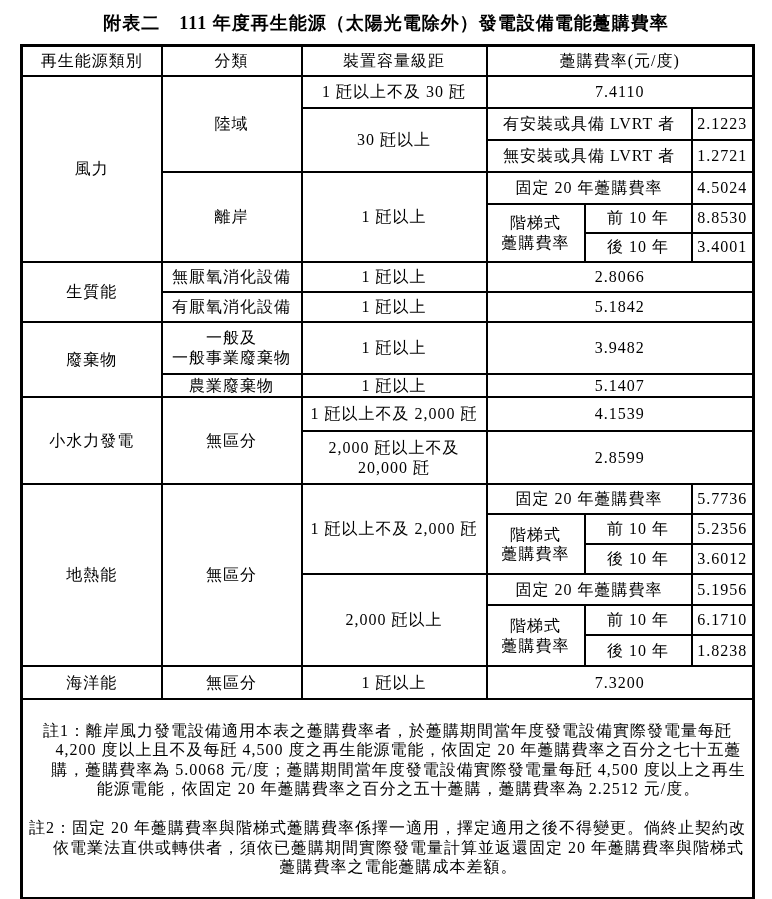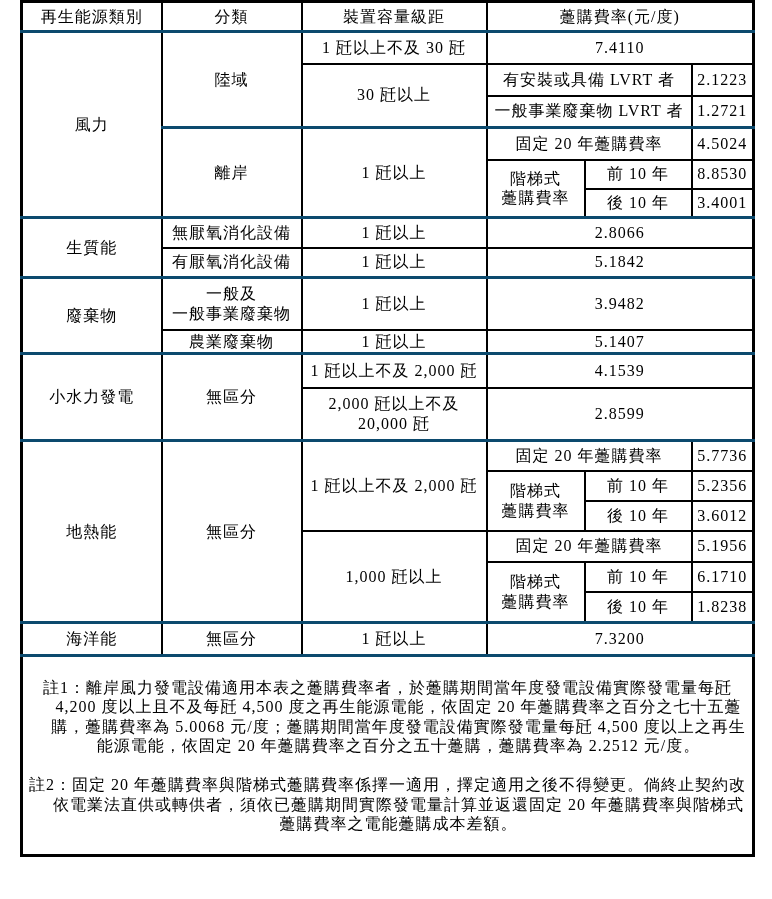--- a/index.html
+++ b/index.html
@@ -14,33 +14,34 @@
   }
   table.tariff{
     border-collapse:collapse;table-layout:fixed;
     margin-left:20px;width:732px;border:3px solid #000;
   }
   table.tariff td{
     border:2px solid #000;text-align:center;vertical-align:middle;
     font-size:16px;line-height:1.22;letter-spacing:1px;
     padding:1px 2px;white-space:pre-line;overflow:hidden;
   }
-  tr.thick td{border-top:3px solid #0c4a6e;}
+  tr.thick td{border-top:1px solid #0c4a6e;}
   td.notes-cell{
     text-align:left;vertical-align:top;
     font-size:17px;line-height:22px;letter-spacing:1.5px;
     padding:3px 3px 2px 3px;white-space:normal;
   }
   .note{padding-left:22px;text-indent:-22px;}
 </style>
 </head>
 <body>
 
 <div class="page">
 
+  <div class="title">附表二　111 年度再生能源（太陽光電除外）發電設備電能躉購費率</div>
 
   <table class="tariff">
     <colgroup>
       <col style="width:140px">
         <col style="width:140px">
         <col style="width:185px">
       <col style="width:98px">
         <col style="width:107px">
         <col style="width:62px">
     </colgroup>
@@ -58,21 +59,21 @@
       <td rowspan="3">陸域</td>
       <td>1 瓩以上不及 30 瓩</td>
       <td colspan="3">7.4110</td>
     </tr>
     <tr style="height:32px">
       <td rowspan="2">30 瓩以上</td>
       <td colspan="2">有安裝或具備 LVRT 者</td>
       <td>2.1223</td>
     </tr>
     <tr style="height:32px">
-      <td colspan="2">一般事業廢棄物 LVRT 者</td>
+      <td colspan="2">無安裝或具備 LVRT 者</td>
       <td>1.2721</td>
     </tr>
 
     <tr class="thick" style="height:32px">
       <td rowspan="3">離岸</td>
       <td rowspan="3">1 瓩以上</td>
       <td colspan="2">固定 20 年躉購費率</td>
       <td>4.5024</td>
     </tr>
     <tr style="height:29px">
@@ -135,21 +136,21 @@
 躉購費率</td>
       <td>前 10 年</td>
       <td>5.2356</td>
     </tr>
     <tr style="height:30px">
       <td>後 10 年</td>
       <td>3.6012</td>
     </tr>
 
     <tr style="height:31px">
-      <td rowspan="3">1,000 瓩以上</td>
+      <td rowspan="3">2,000 瓩以上</td>
       <td colspan="2">固定 20 年躉購費率</td>
       <td>5.1956</td>
     </tr>
     <tr style="height:30px">
       <td rowspan="2">階梯式
 躉購費率</td>
       <td>前 10 年</td>
       <td>6.1710</td>
     </tr>
     <tr style="height:31px">

